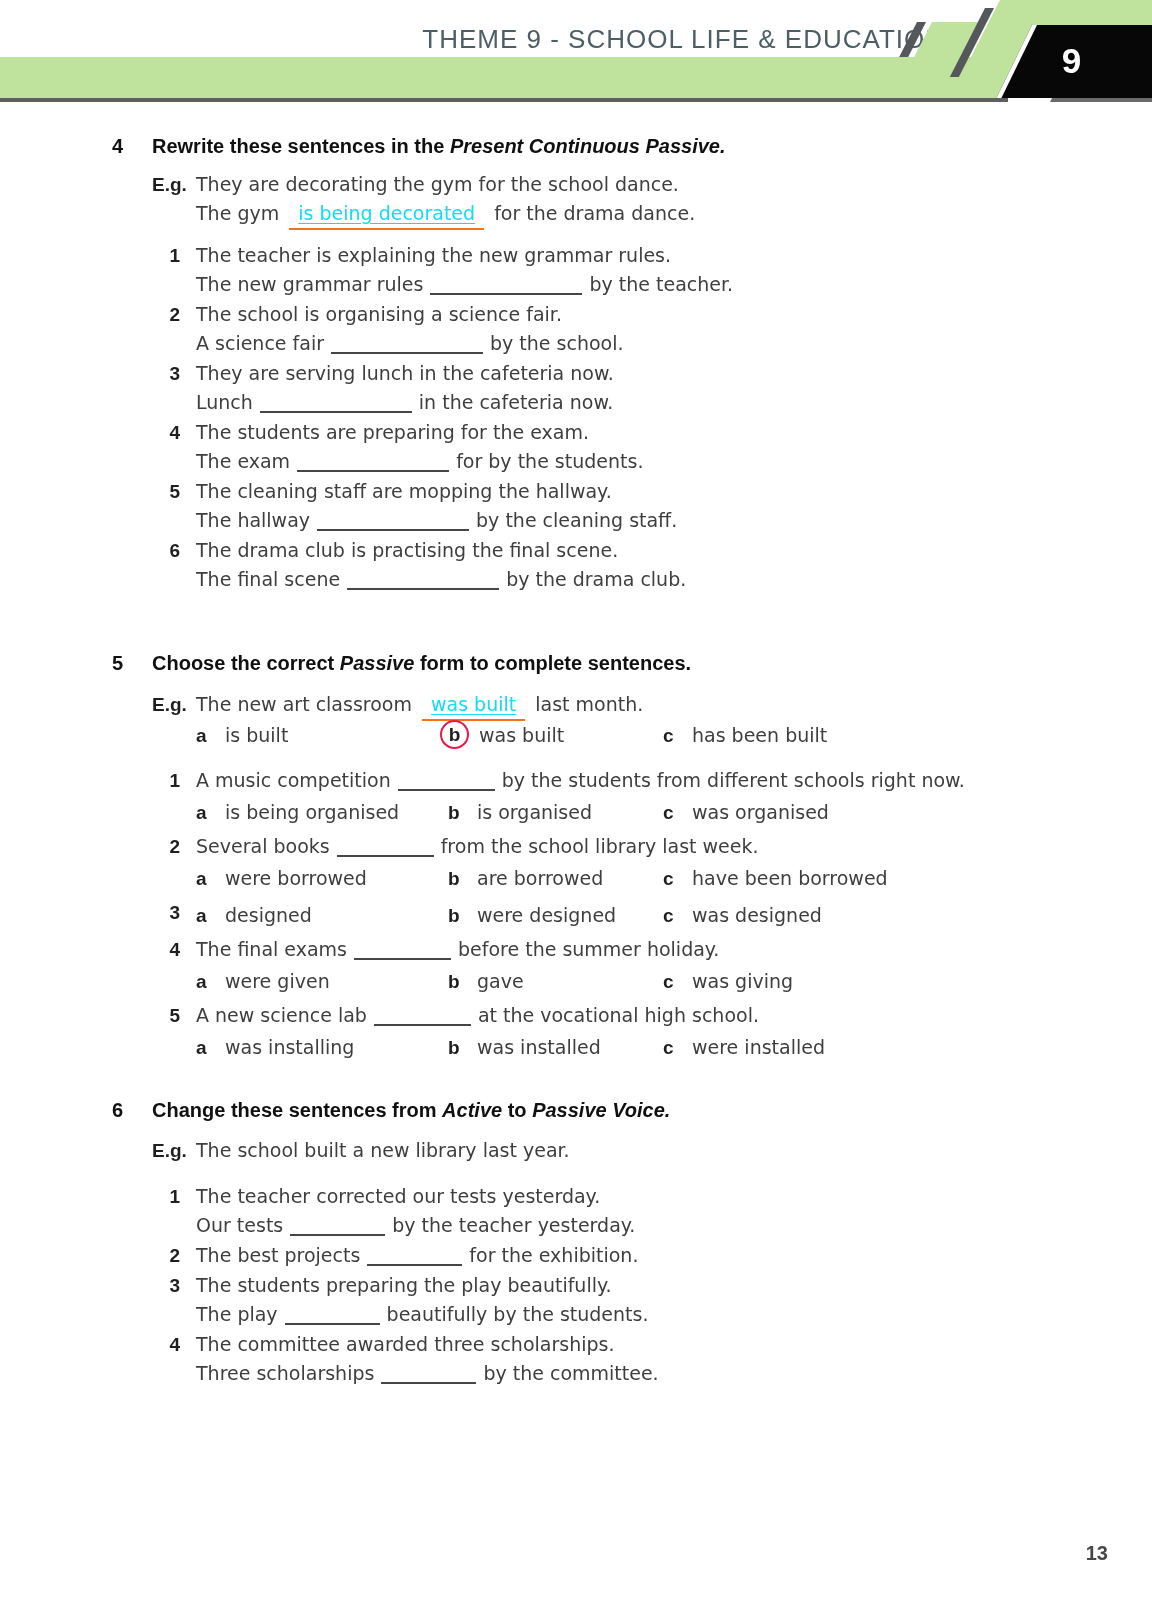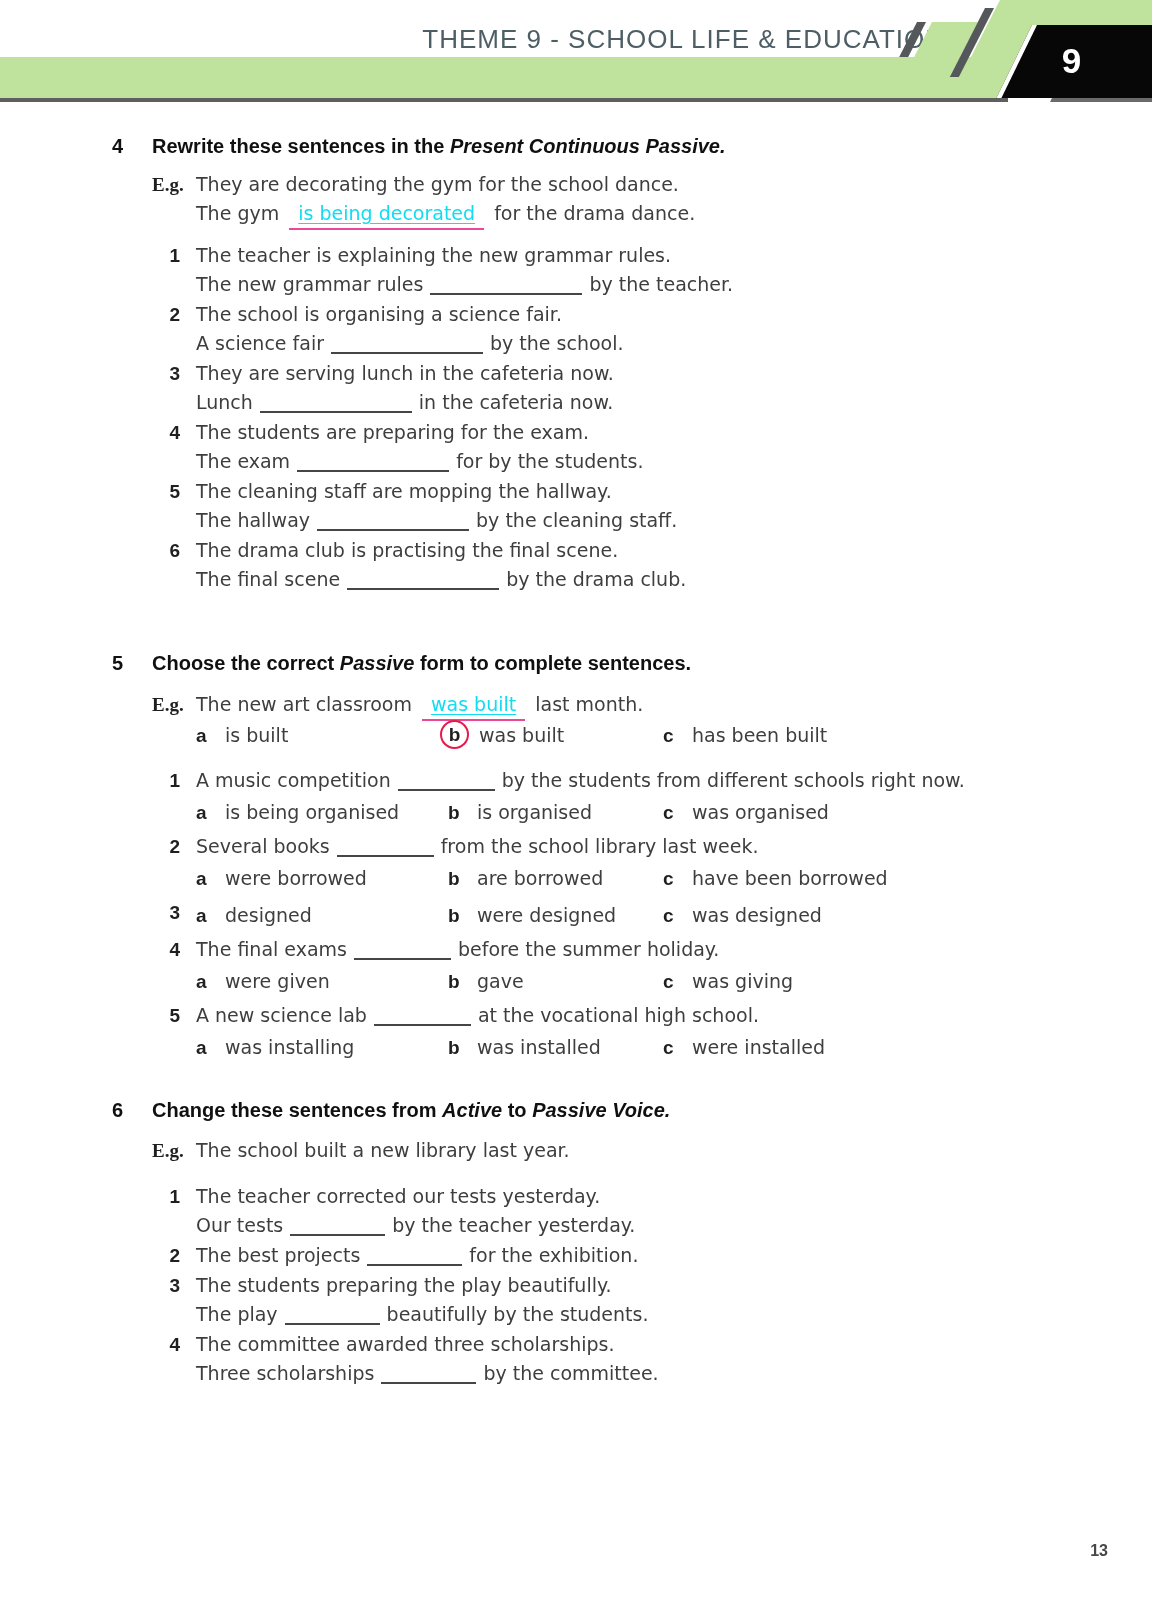--- a/index.html
+++ b/index.html
@@ -32,34 +32,34 @@
 
   
   .content{position:absolute;left:112px;top:132px;width:985px;
       font-size:19px;line-height:29px;color:#3e3e3e;}
   .line{white-space:nowrap;}
   .ex-head{display:flex;font-family:"Liberation Sans",sans-serif;font-weight:700;
       font-size:20px;color:#101010;line-height:29px;}
   .ex-num{width:40px;flex:none;}
   .ex-title .it{font-style:italic;}
   .eg{display:flex;margin-top:9px;}
-  .eg-label{margin-left:40px;width:44px;flex:none;font-family:Liberation Serif, serif;
+  .eg-label{margin-left:40px;width:44px;flex:none;font-family:Liberation Sans, sans-serif;
       font-weight:700;color:#1f1f1f;}
   .eg-body{flex:1;}
   .items{margin-top:11px;}
   .item{display:flex;margin-bottom:1px;}
   .inum{width:84px;flex:none;padding-right:16px;box-sizing:border-box;text-align:right;
       font-family:"Liberation Sans",sans-serif;font-weight:700;color:#1f1f1f;}
   .ibody{flex:1;}
   .blank{display:inline-block;height:10px;border-bottom:2px solid #464646;
       vertical-align:-4px;margin:0 7px;}
   .blank-lg{width:152px;}
   .blank-md{width:97px;}
   .blank-sm{width:95px;}
-  .answer{display:inline-block;border-bottom:2px solid #ec4899;padding:0 9px;margin:0 4px;}
+  .answer{display:inline-block;border-bottom:2px solid #f97316;padding:0 9px;margin:0 4px;}
   .answer-text{color:#12dcf2;text-decoration:underline;text-decoration-color:#12dcf2;
       text-underline-offset:3px;}
   .opts{display:flex;margin-top:3px;}
   .opt{display:flex;align-items:flex-start;}
   .opt-a{width:252px;flex:none;}
   .opt-b{width:215px;flex:none;}
   .opt-c{flex:1;}
   .opt-letter{width:29px;flex:none;font-family:"Liberation Sans",sans-serif;
       font-weight:700;color:#1f1f1f;}
   .circle{display:flex;align-items:center;justify-content:center;flex:none;
@@ -68,21 +68,21 @@
       margin:-1px 10px 0 -8px;}
   .sec5{margin-top:55px;}
   .sec6{margin-top:34px;}
   .sec5 .eg{margin-top:12px;}
   .sec5 .eg .opts{margin-top:0;}
   .sec6 .eg{margin-top:11px;}
   .items5{margin-top:16px;}
   .item5{display:flex;margin-top:5px;}
   .sec6 .items{margin-top:17px;}
   .page-number{position:absolute;top:1542px;right:44px;
-      font-family:"Liberation Sans",sans-serif;font-size:16px;font-weight:700;color:#474747;}
+      font-family:"Liberation Sans",sans-serif;font-size:20px;font-weight:700;color:#474747;}
 </style>
 </head>
 <body>
 
 <div class="page">
 
   <div class="header">
     <div class="header-title">THEME 9 - SCHOOL LIFE &amp; EDUCATION</div>
     <div class="green-band"></div>
     <div class="band-underline"></div>

